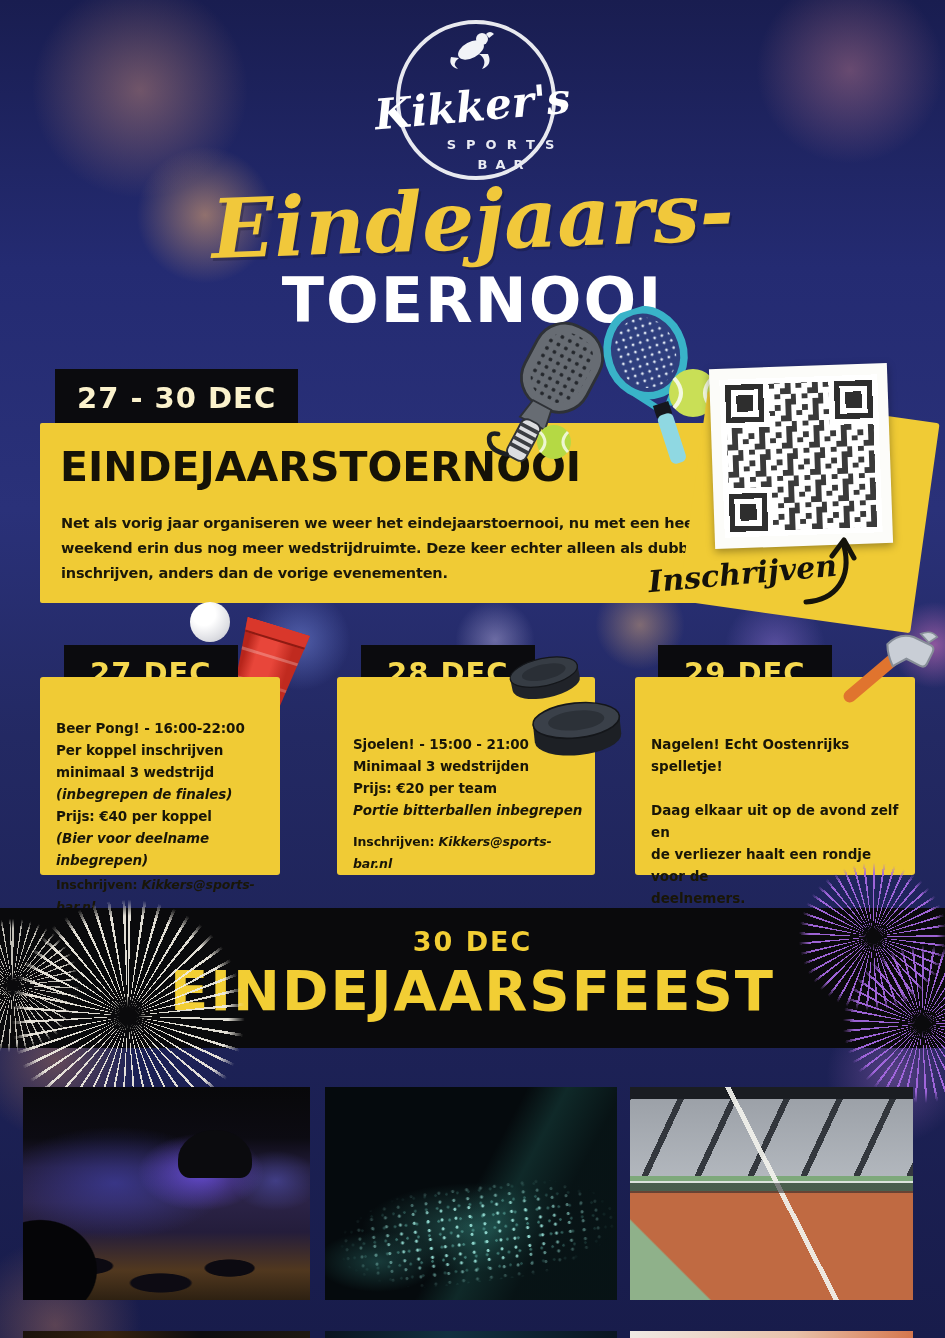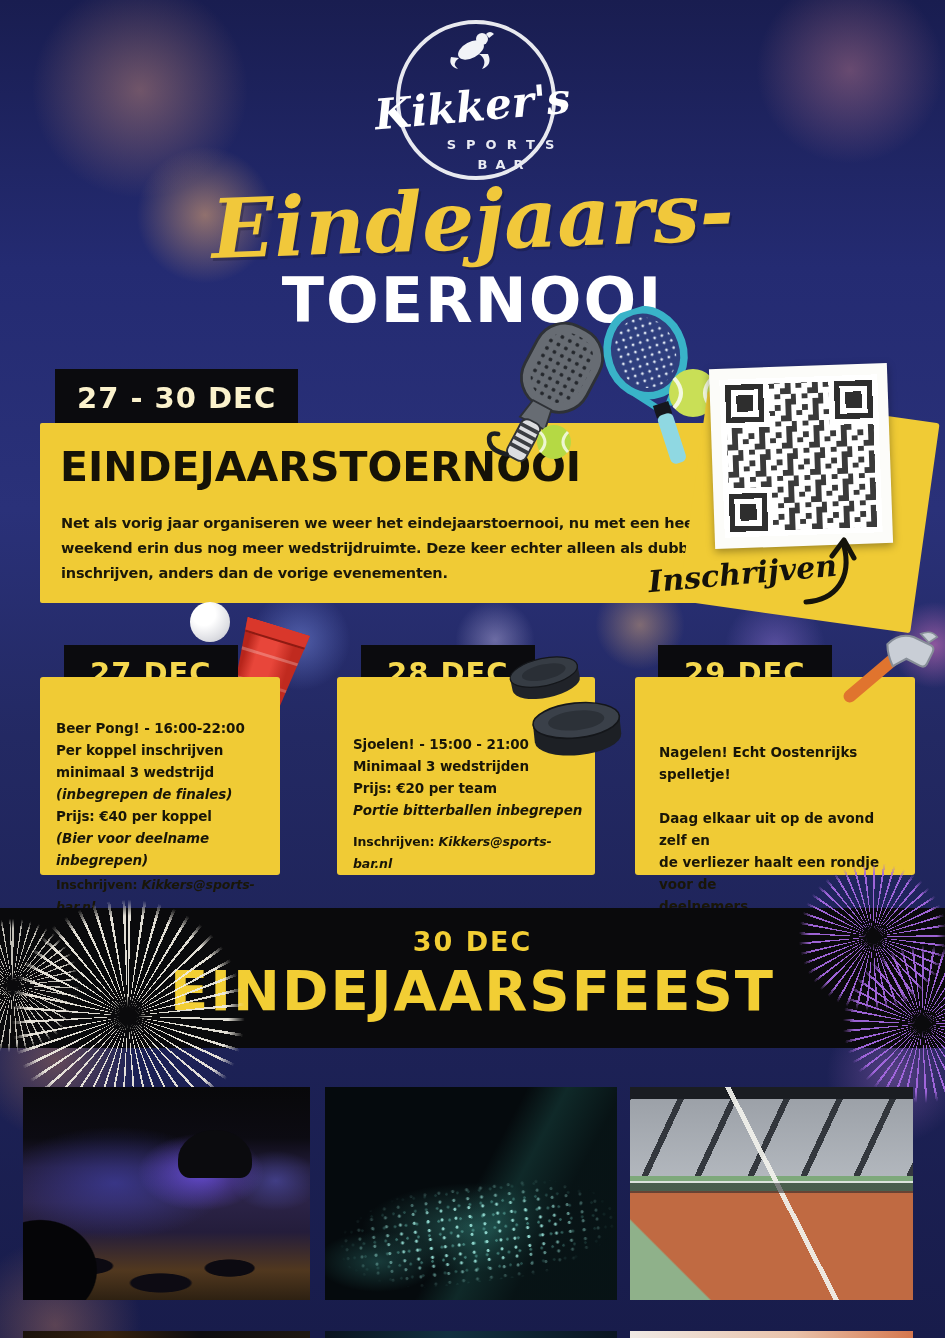--- a/index.html
+++ b/index.html
@@ -81,21 +81,21 @@
   .col-date-1{left:64px;} .col-date-2{left:361px;} .col-date-3{left:658px;}
   .col-box{position:absolute;top:677px;height:198px;background:#f0cb35;border-radius:3px;
     box-sizing:border-box;color:#191607;}
   .col-box-1{left:40px;width:240px;padding:40px 10px 0 16px;}
   .col-box-2{left:337px;width:258px;padding:56px 10px 0 16px;}
   .col-box-3{left:635px;width:280px;padding:56px 12px 0 16px;}
   .line{display:block;font-size:13.5px;font-weight:bold;line-height:22px;letter-spacing:-0.1px;}
   .italic{font-style:italic;}
   .signup-line{margin-top:3px;font-size:12.5px;}
   .col-box-2 .signup-line{margin-top:10px;}
-  .col-par{margin:8px;font-size:13.5px;font-weight:bold;line-height:22px;white-space:pre-line;}
+  .col-par{margin:0;font-size:13.5px;font-weight:bold;line-height:22px;white-space:pre-line;}
   .col-par + .col-par{margin-top:22px;}
   
   .puck1{position:absolute;left:505px;top:648px;width:80px;height:60px;transform:rotate(-12deg);}
   .puck2{position:absolute;left:527px;top:690px;width:100px;height:76px;transform:rotate(-6deg);}
   .hammer{position:absolute;left:836px;top:610px;width:100px;height:112px;transform:rotate(8deg);}
   
   .party{position:absolute;left:0;top:908px;width:945px;height:140px;background:#0a0a0c;}
   .party-date{position:absolute;left:0;width:100%;top:18px;text-align:center;
     font-size:27px;font-weight:bold;color:#f2ce34;letter-spacing:2px;}
   .party-title{position:absolute;left:0;width:100%;top:50px;text-align:center;

